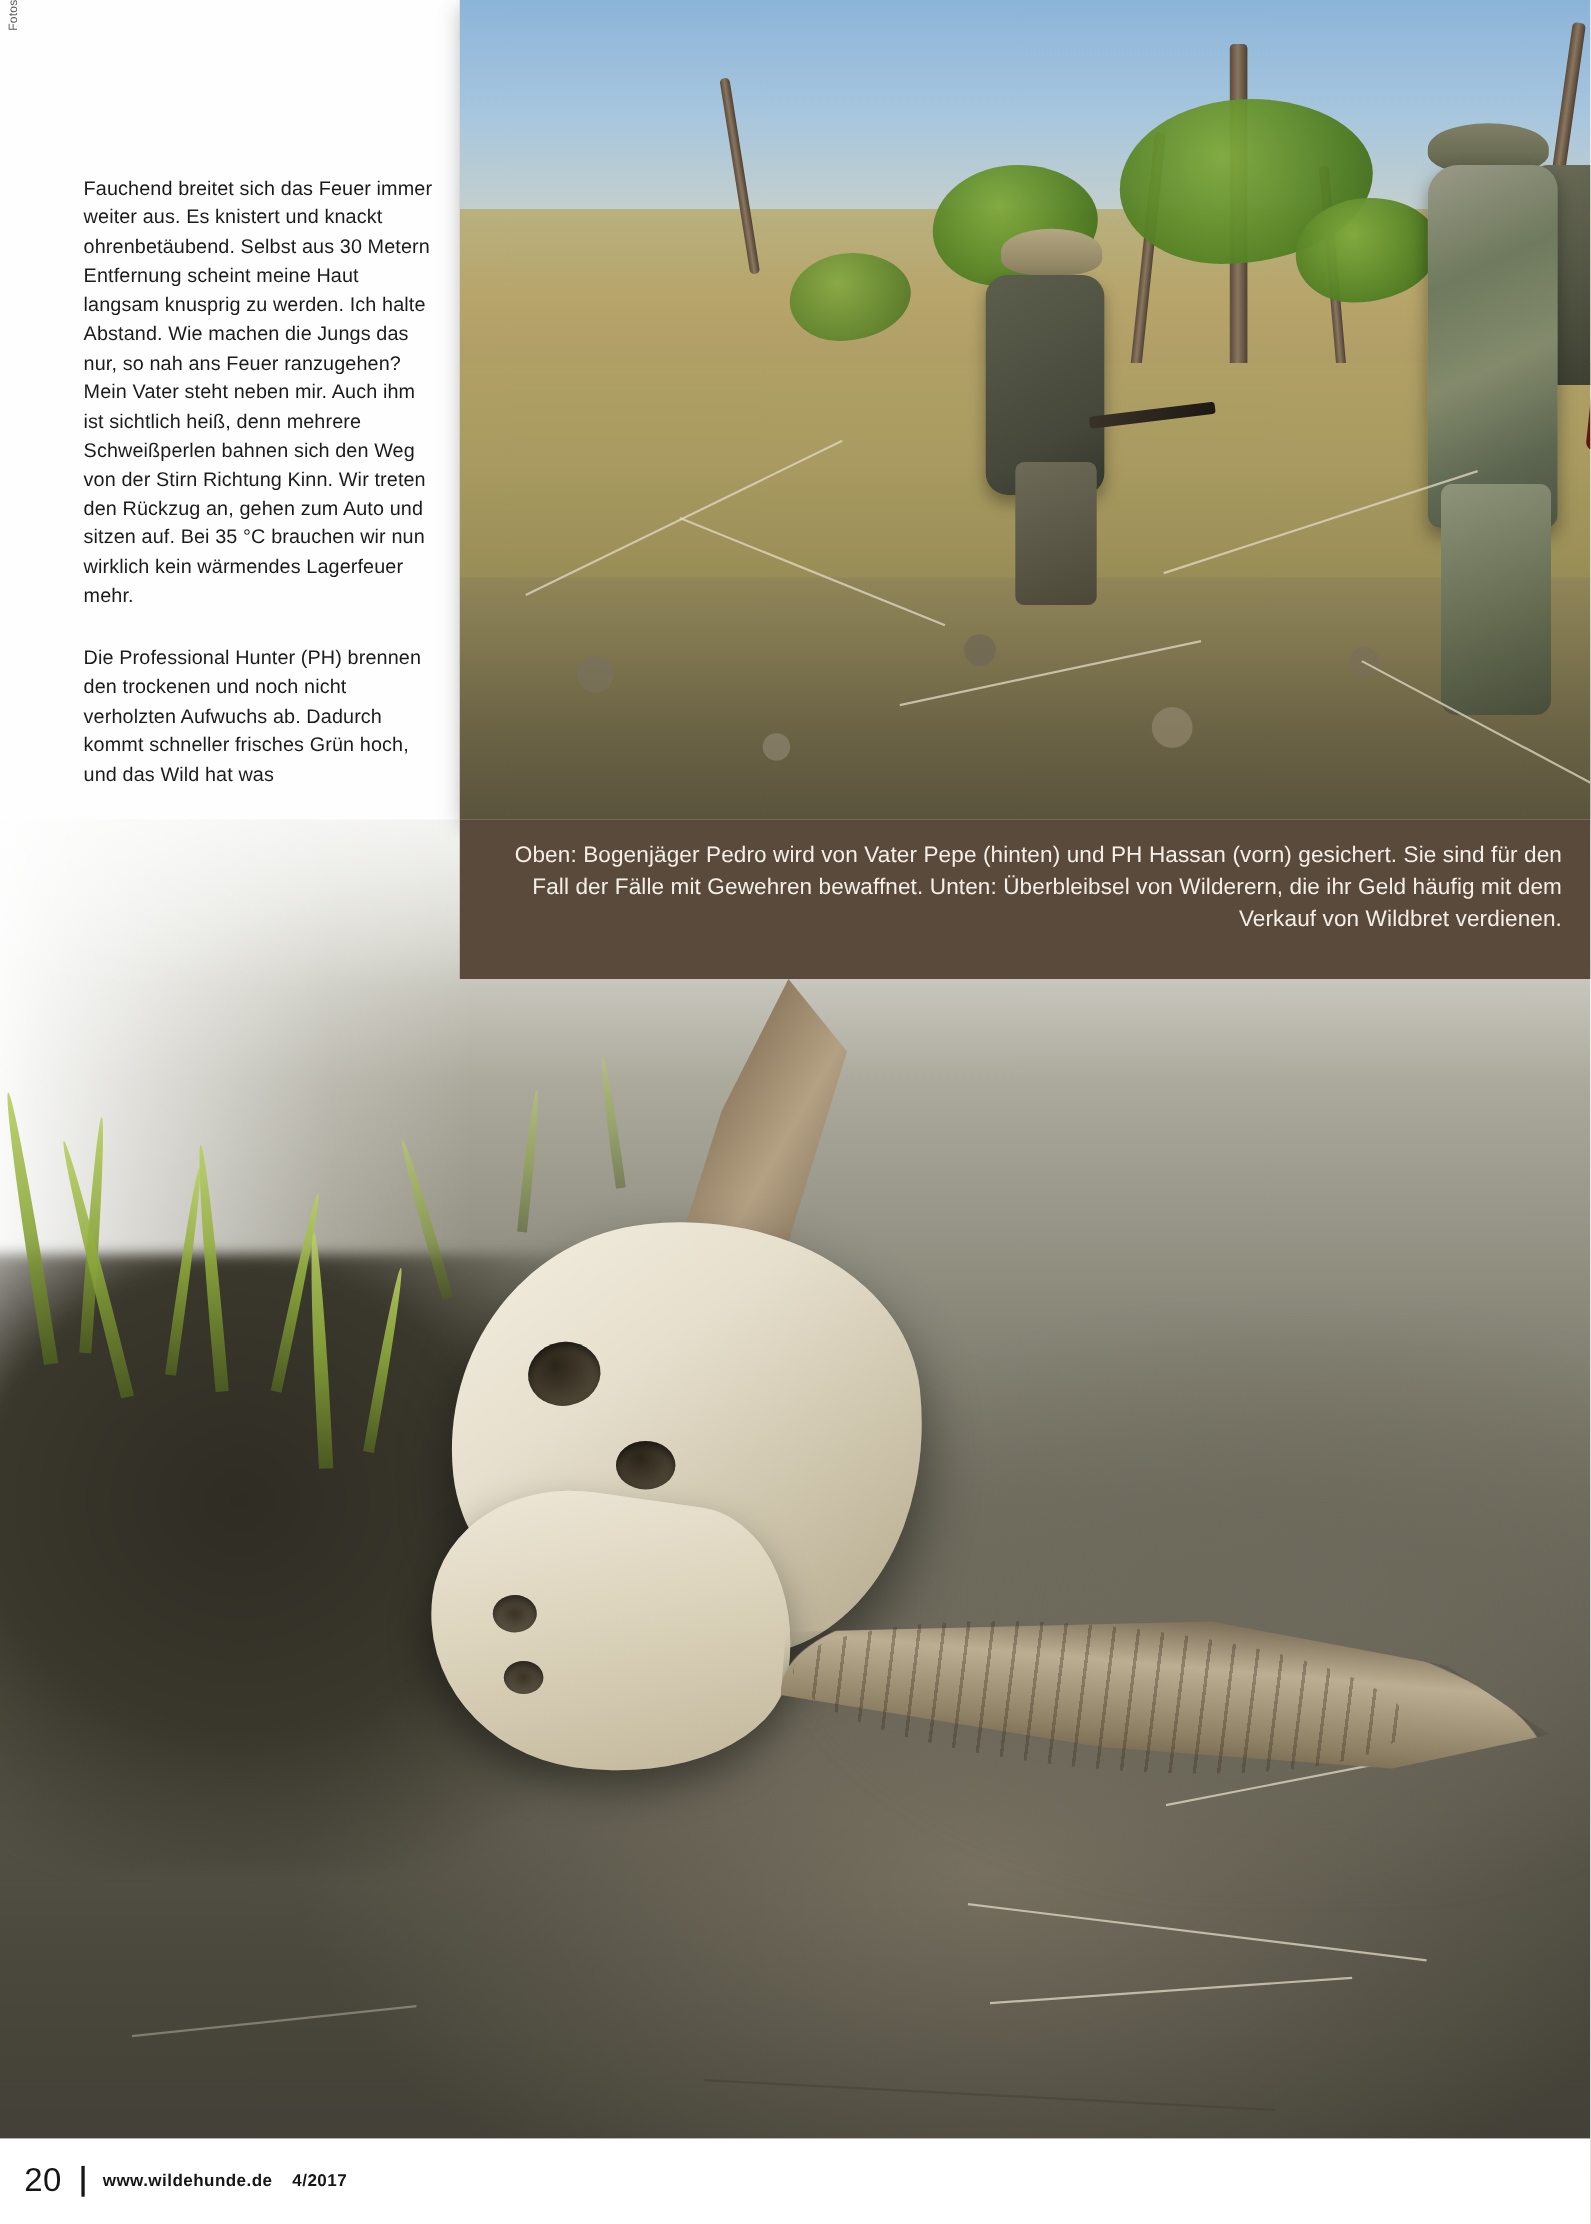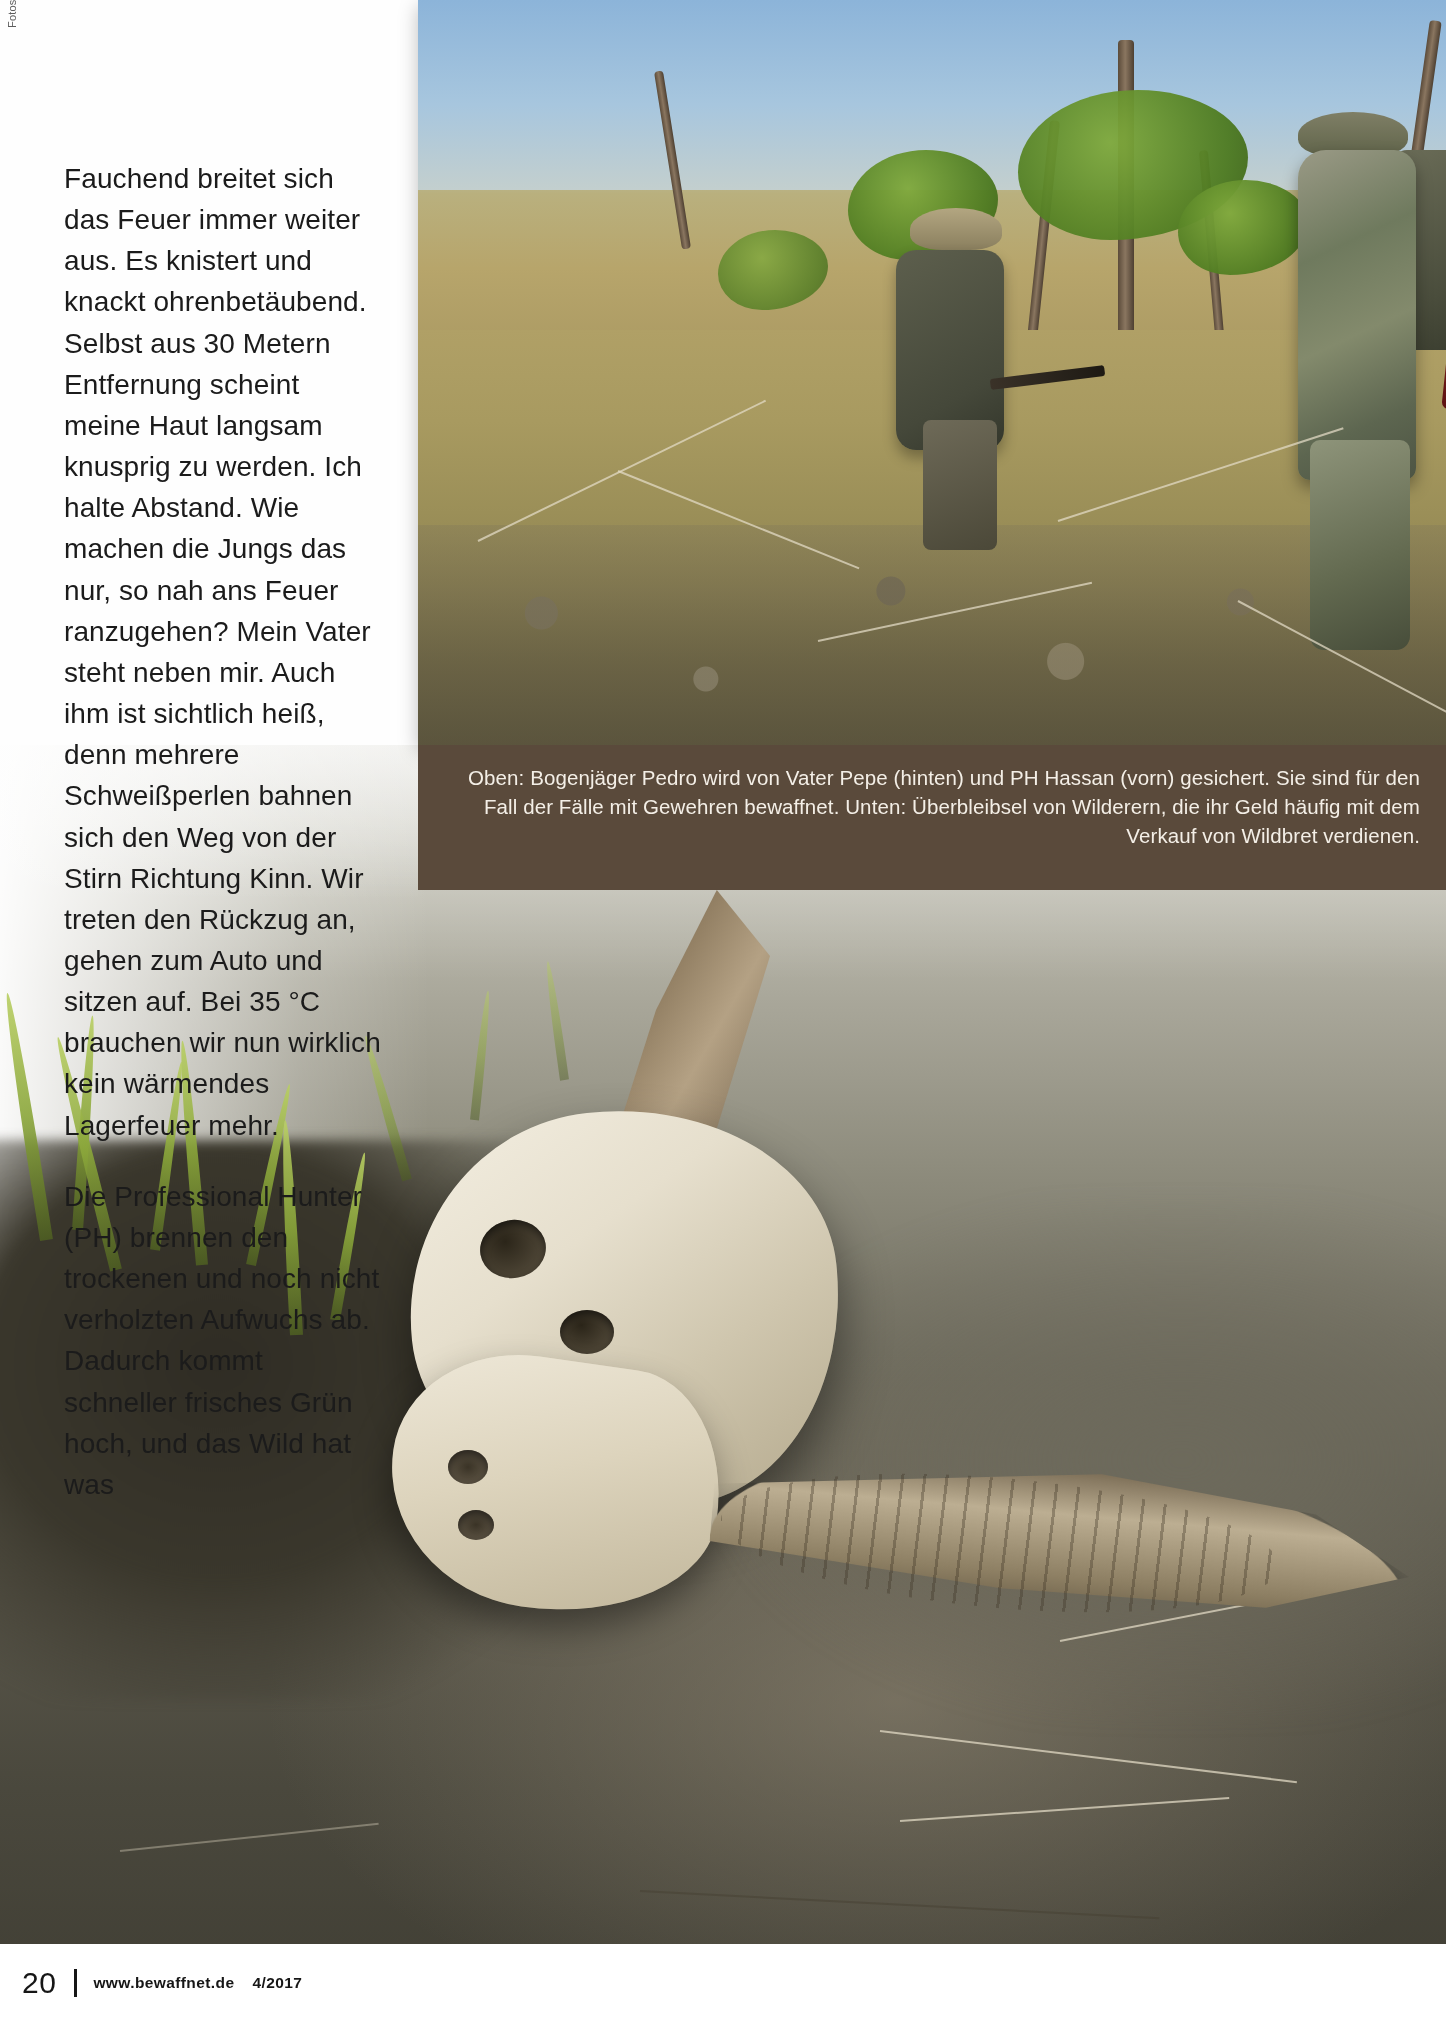--- a/index.html
+++ b/index.html
@@ -259,25 +259,25 @@
     padding: 18px 26px 0 26px;
     text-align: right;
     font-size: 20.5px;
     line-height: 1.42;
     letter-spacing: .1px;
   }
 
   
   .col-text {
     position: absolute;
-    left: 64px;
+    left: 76px;
     top: 158px;
     width: 318px;
     color: #1b1b1b;
-    font-size: 28px;
+    font-size: 18px;
     line-height: 1.47;
     letter-spacing: .1px;
   }
   .col-text p { margin: 0 0 30px 0; }
 
   .credit {
     position: absolute;
     left: 6px;
     top: 28px;
     width: 16px;
@@ -419,17 +419,17 @@
   <div class="credit">Fotos: Pedro Ampuero</div>
 
   <div class="col-text">
     <p>Fauchend breitet sich das Feuer immer weiter aus. Es knistert und knackt ohrenbetäubend. Selbst aus 30 Metern Entfernung scheint meine Haut langsam knusprig zu werden. Ich halte Abstand. Wie machen die Jungs das nur, so nah ans Feuer ranzugehen? Mein Vater steht neben mir. Auch ihm ist sichtlich heiß, denn mehrere Schweißperlen bahnen sich den Weg von der Stirn Richtung Kinn. Wir treten den Rückzug an, gehen zum Auto und sitzen auf. Bei 35 °C brauchen wir nun wirklich kein wärmendes Lagerfeuer mehr.</p>
     <p>Die Professional Hunter (PH) brennen den trockenen und noch nicht verholzten Aufwuchs ab. Dadurch kommt schneller frisches Grün hoch, und das Wild hat was</p>
   </div>
 
   <div class="footer">
     <div class="folio">20</div>
     <div class="folio-rule"></div>
-    <div class="footer-url">www.bewaffnet.de</div>
+    <div class="footer-url">www.wildehunde.de</div>
     <div class="footer-url" style="margin-left:18px;text-align:center;">4/2017</div>
   </div>
 
 </div>
 
 </body></html>

